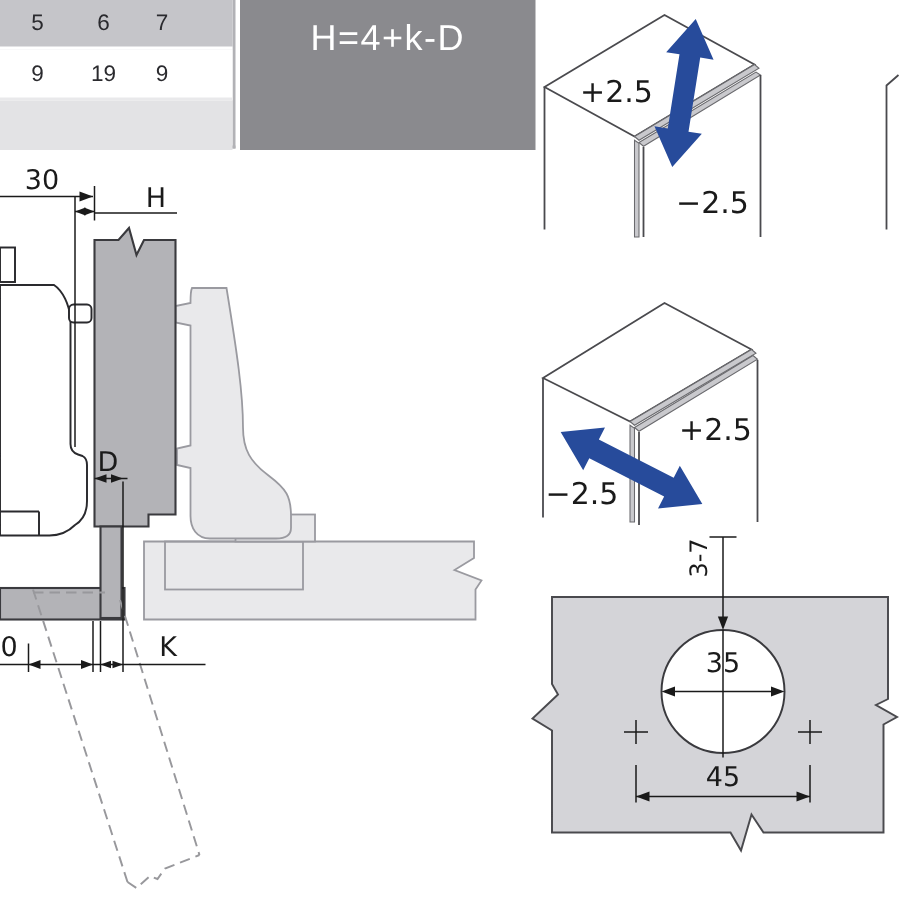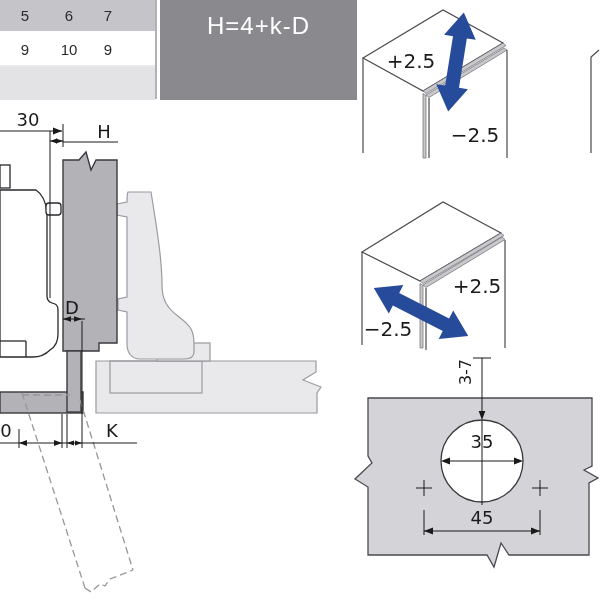--- a/index.html
+++ b/index.html
@@ -160,21 +160,21 @@
 
   <div id="ktable">
     <div class="trow row-top">
       <div class="cell">5</div>
       <div class="cell">6</div>
       <div class="cell">7</div>
       <div></div>
     </div>
     <div class="trow row-mid">
       <div class="cell">9</div>
-      <div class="cell">10</div>
+      <div class="cell">19</div>
       <div class="cell">9</div>
       <div></div>
     </div>
     <div class="trow row-bot">
       <div class="cell"></div>
       <div class="cell"></div>
       <div class="cell"></div>
       <div></div>
     </div>
   </div>

